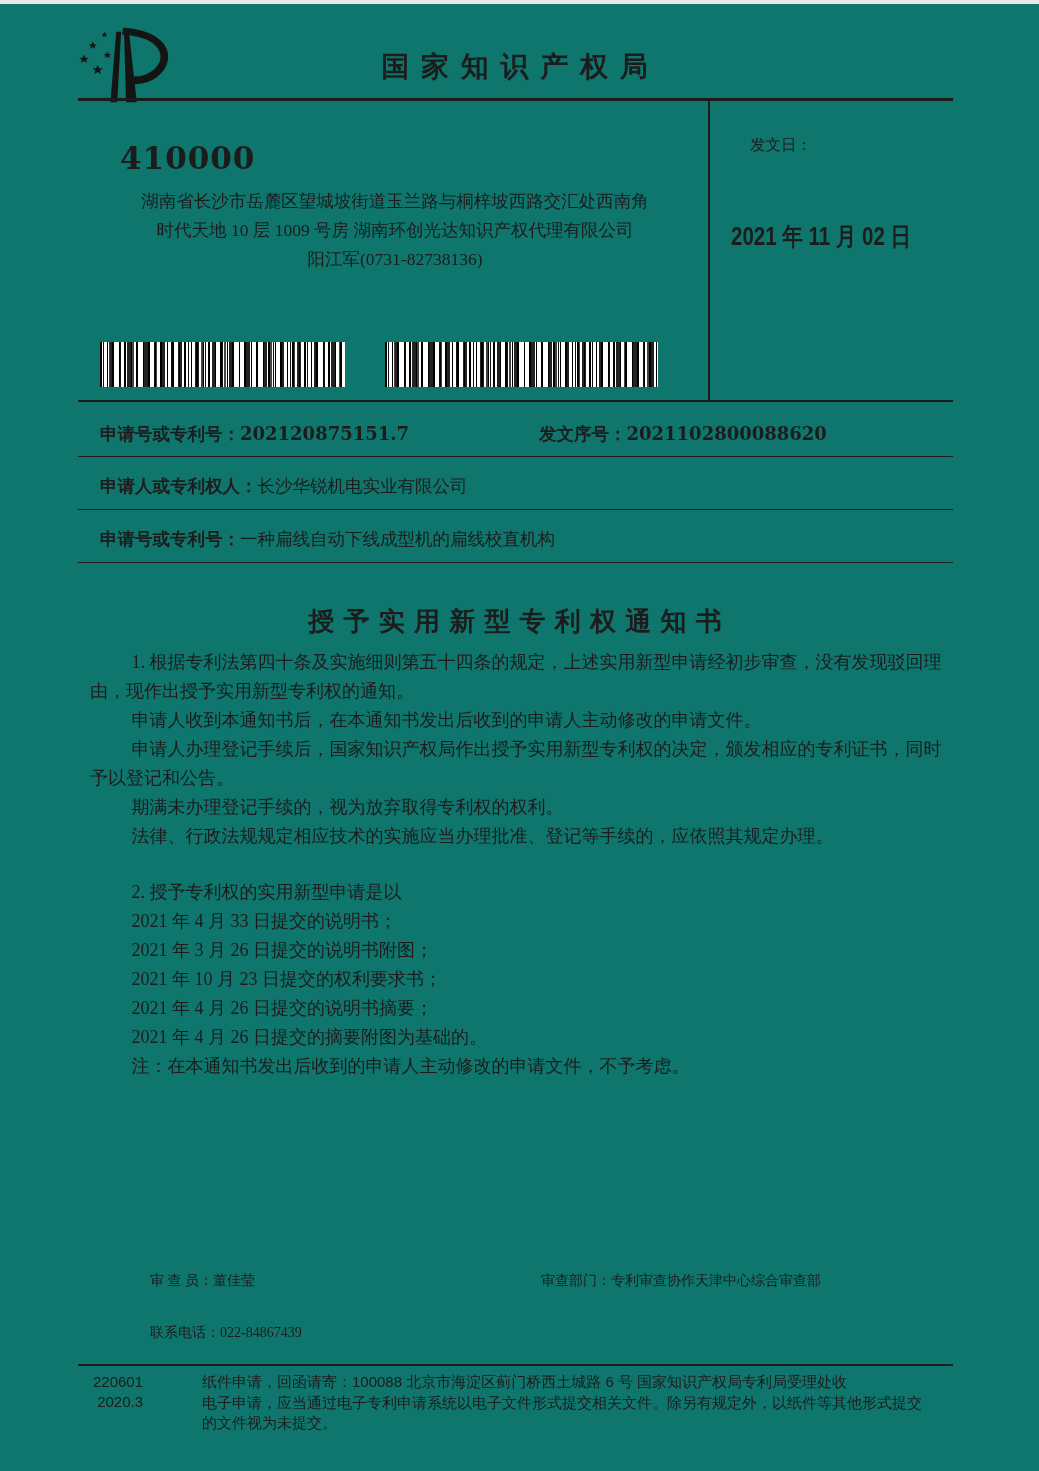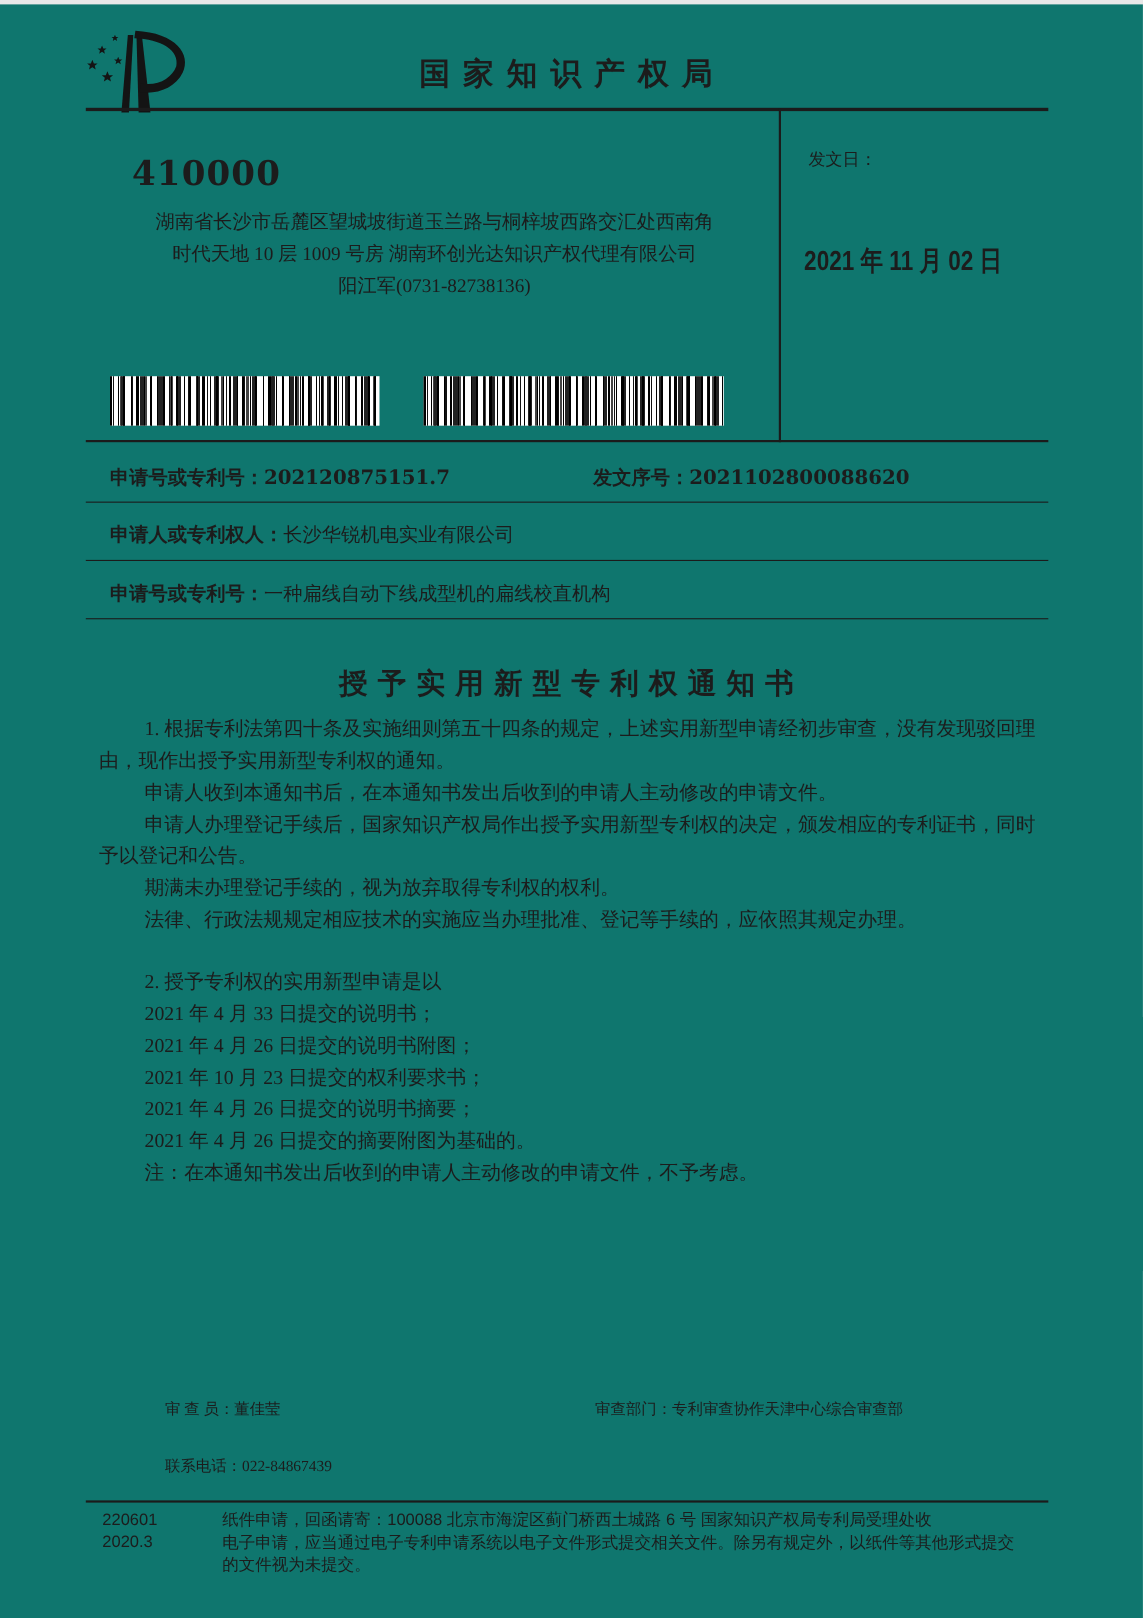--- a/index.html
+++ b/index.html
@@ -21,21 +21,21 @@
   
   .postal{
     position:absolute; left:120px; top:136px;
     font-family:"DejaVu Serif", serif; font-weight:bold; font-size:31px; letter-spacing:1px;
   }
   .addr{
     position:absolute; left:95px; top:183px; width:600px; text-align:center;
     font-size:17.5px; line-height:29px;
   }
   
-  .date-label{position:absolute; left:735px; top:131px; font-size:15.5px;}
+  .date-label{position:absolute; left:750px; top:131px; font-size:15.5px;}
   .date-value{
     position:absolute; left:731px; top:216px; white-space:nowrap;
     font-family:"Liberation Sans", sans-serif; font-weight:bold; font-size:25px;
     transform:scaleX(0.82); transform-origin:0 50%;
   }
   
   .barcode{
     position:absolute; top:338px; height:45px; background-color:#fff;
     background-image:
       repeating-linear-gradient(90deg, #000 0 2px, transparent 2px 7px, #000 7px 8px, transparent 8px 12px),
@@ -67,21 +67,21 @@
   .body p.gap{margin-top:27px;}
   
   .sig{position:absolute; font-size:14px; white-space:nowrap;}
   .sig-examiner{left:150px; top:1268px;}
   .sig-dept{left:541px; top:1268px;}
   .sig-phone{left:150px; top:1320px;}
   
   .footer-rule{top:1360px; height:2px;}
   .footer-codes{
     position:absolute; left:93px; top:1368px;
-    font-family:"Liberation Sans", sans-serif; font-size:15px; line-height:20px;
+    font-family:"Liberation Sans", sans-serif; font-size:15px; line-height:20px;text-align:right;
   }
   .footer-text{
     position:absolute; left:202px; top:1368px; width:720px;
     font-family:"Liberation Sans", sans-serif; font-size:15px; line-height:20.5px;
   }
   .footer-text p{margin:0;}
 </style>
 </head>
 <body>
 
@@ -142,21 +142,21 @@
   <div class="notice-title">授 予 实 用 新 型 专 利 权 通 知 书</div>
 
   <div class="body">
     <p>1. 根据专利法第四十条及实施细则第五十四条的规定，上述实用新型申请经初步审查，没有发现驳回理由，现作出授予实用新型专利权的通知。</p>
     <p>申请人收到本通知书后，在本通知书发出后收到的申请人主动修改的申请文件。</p>
     <p>申请人办理登记手续后，国家知识产权局作出授予实用新型专利权的决定，颁发相应的专利证书，同时予以登记和公告。</p>
     <p>期满未办理登记手续的，视为放弃取得专利权的权利。</p>
     <p>法律、行政法规规定相应技术的实施应当办理批准、登记等手续的，应依照其规定办理。</p>
     <p class="gap">2. 授予专利权的实用新型申请是以</p>
     <p>2021 年 4 月 33 日提交的说明书；</p>
-    <p>2021 年 4 月 26 日提交的说明书附图；</p>
+    <p>2021 年 3 月 26 日提交的说明书附图；</p>
     <p>2021 年 10 月 23 日提交的权利要求书；</p>
     <p>2021 年 4 月 26 日提交的说明书摘要；</p>
     <p>2021 年 4 月 26 日提交的摘要附图为基础的。</p>
     <p>注：在本通知书发出后收到的申请人主动修改的申请文件，不予考虑。</p>
   </div>
 
   <div class="sig sig-examiner">
     <span>审 查 员：</span><span>董佳莹</span>
   </div>
   <div class="sig sig-dept">

